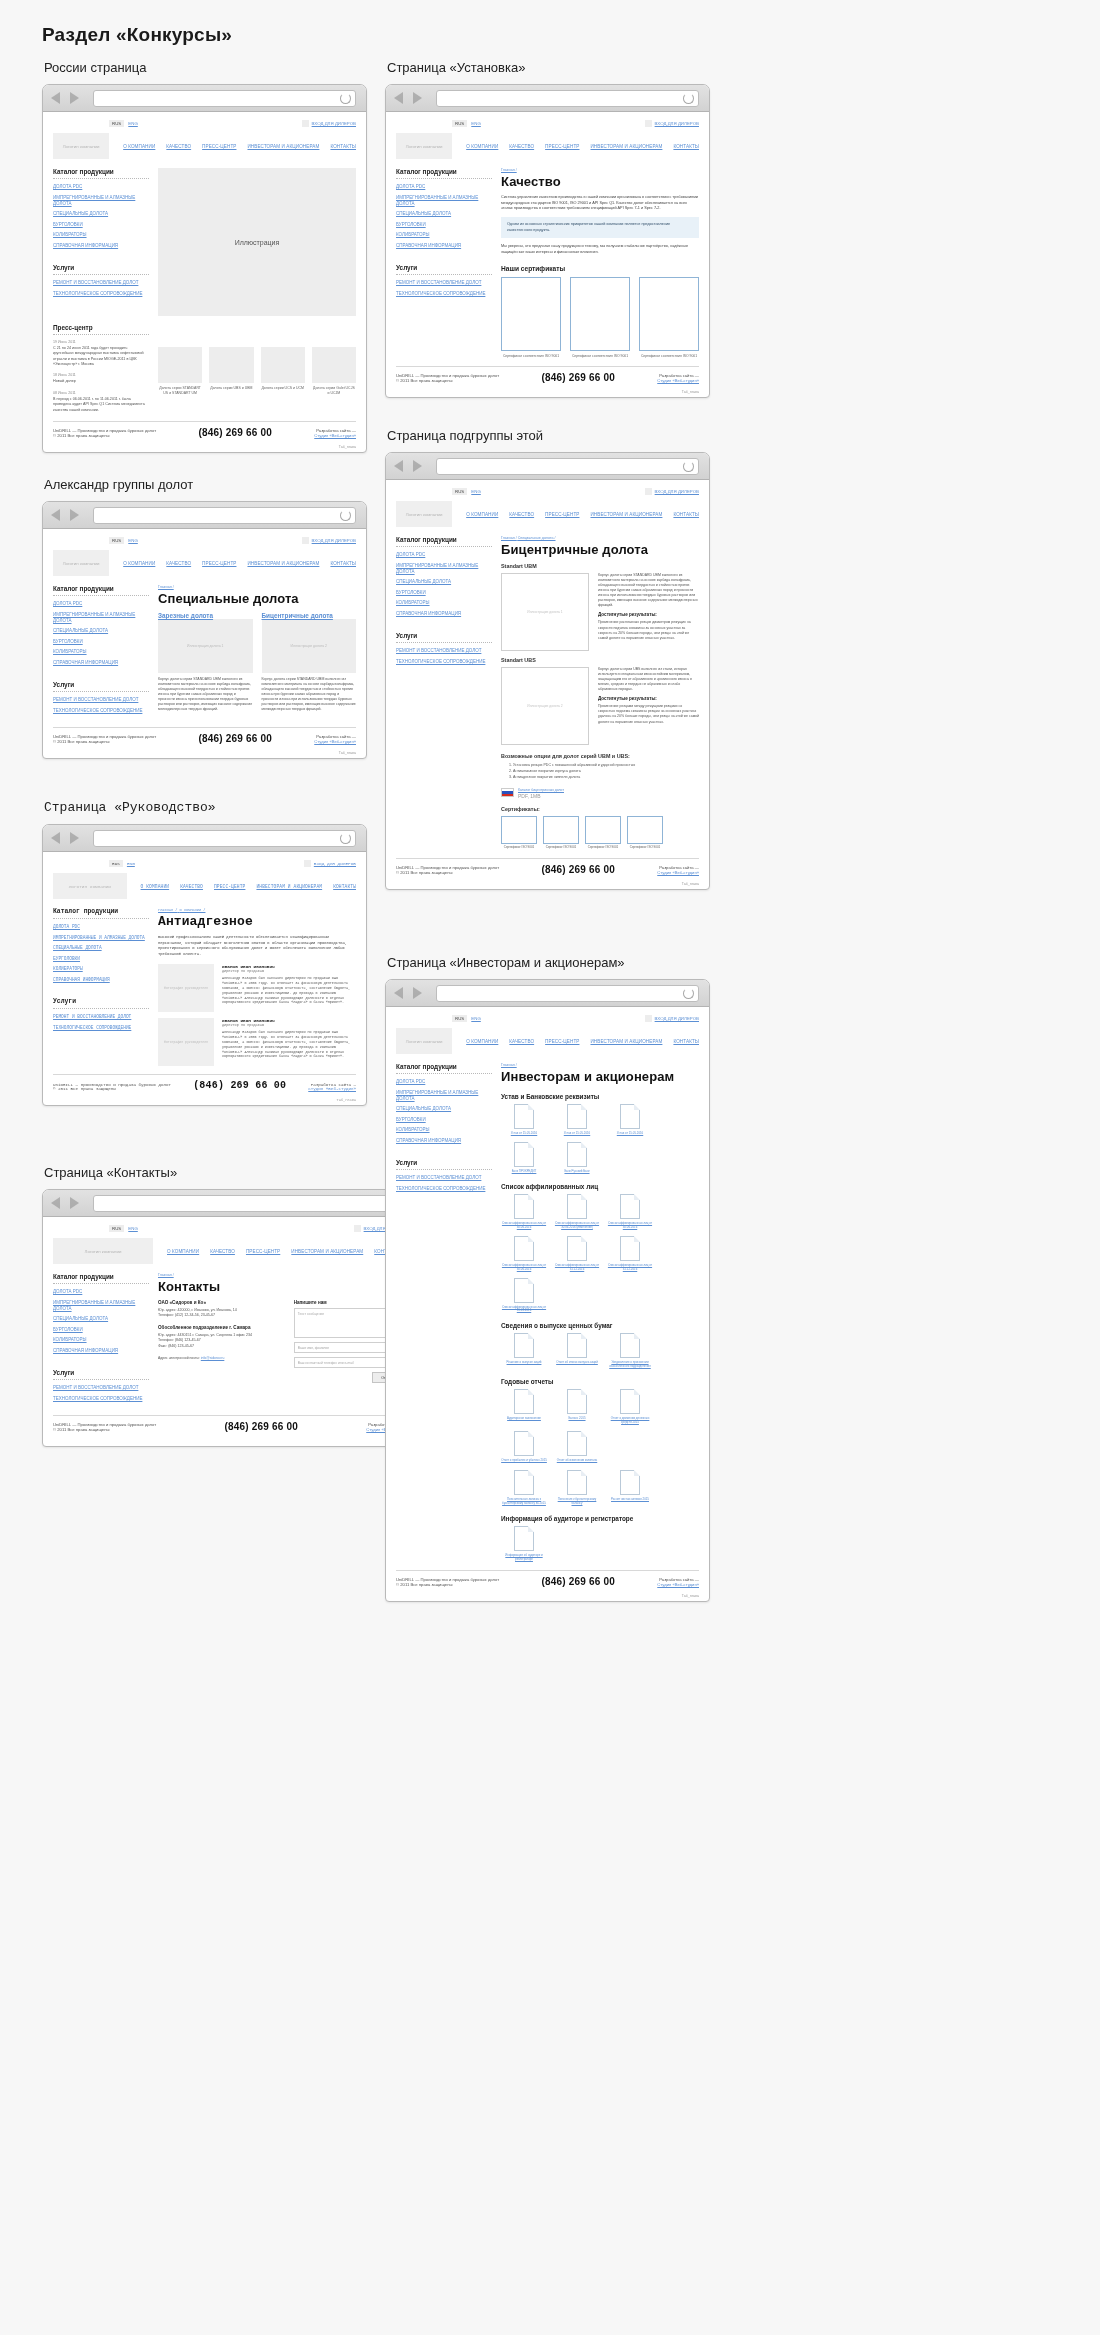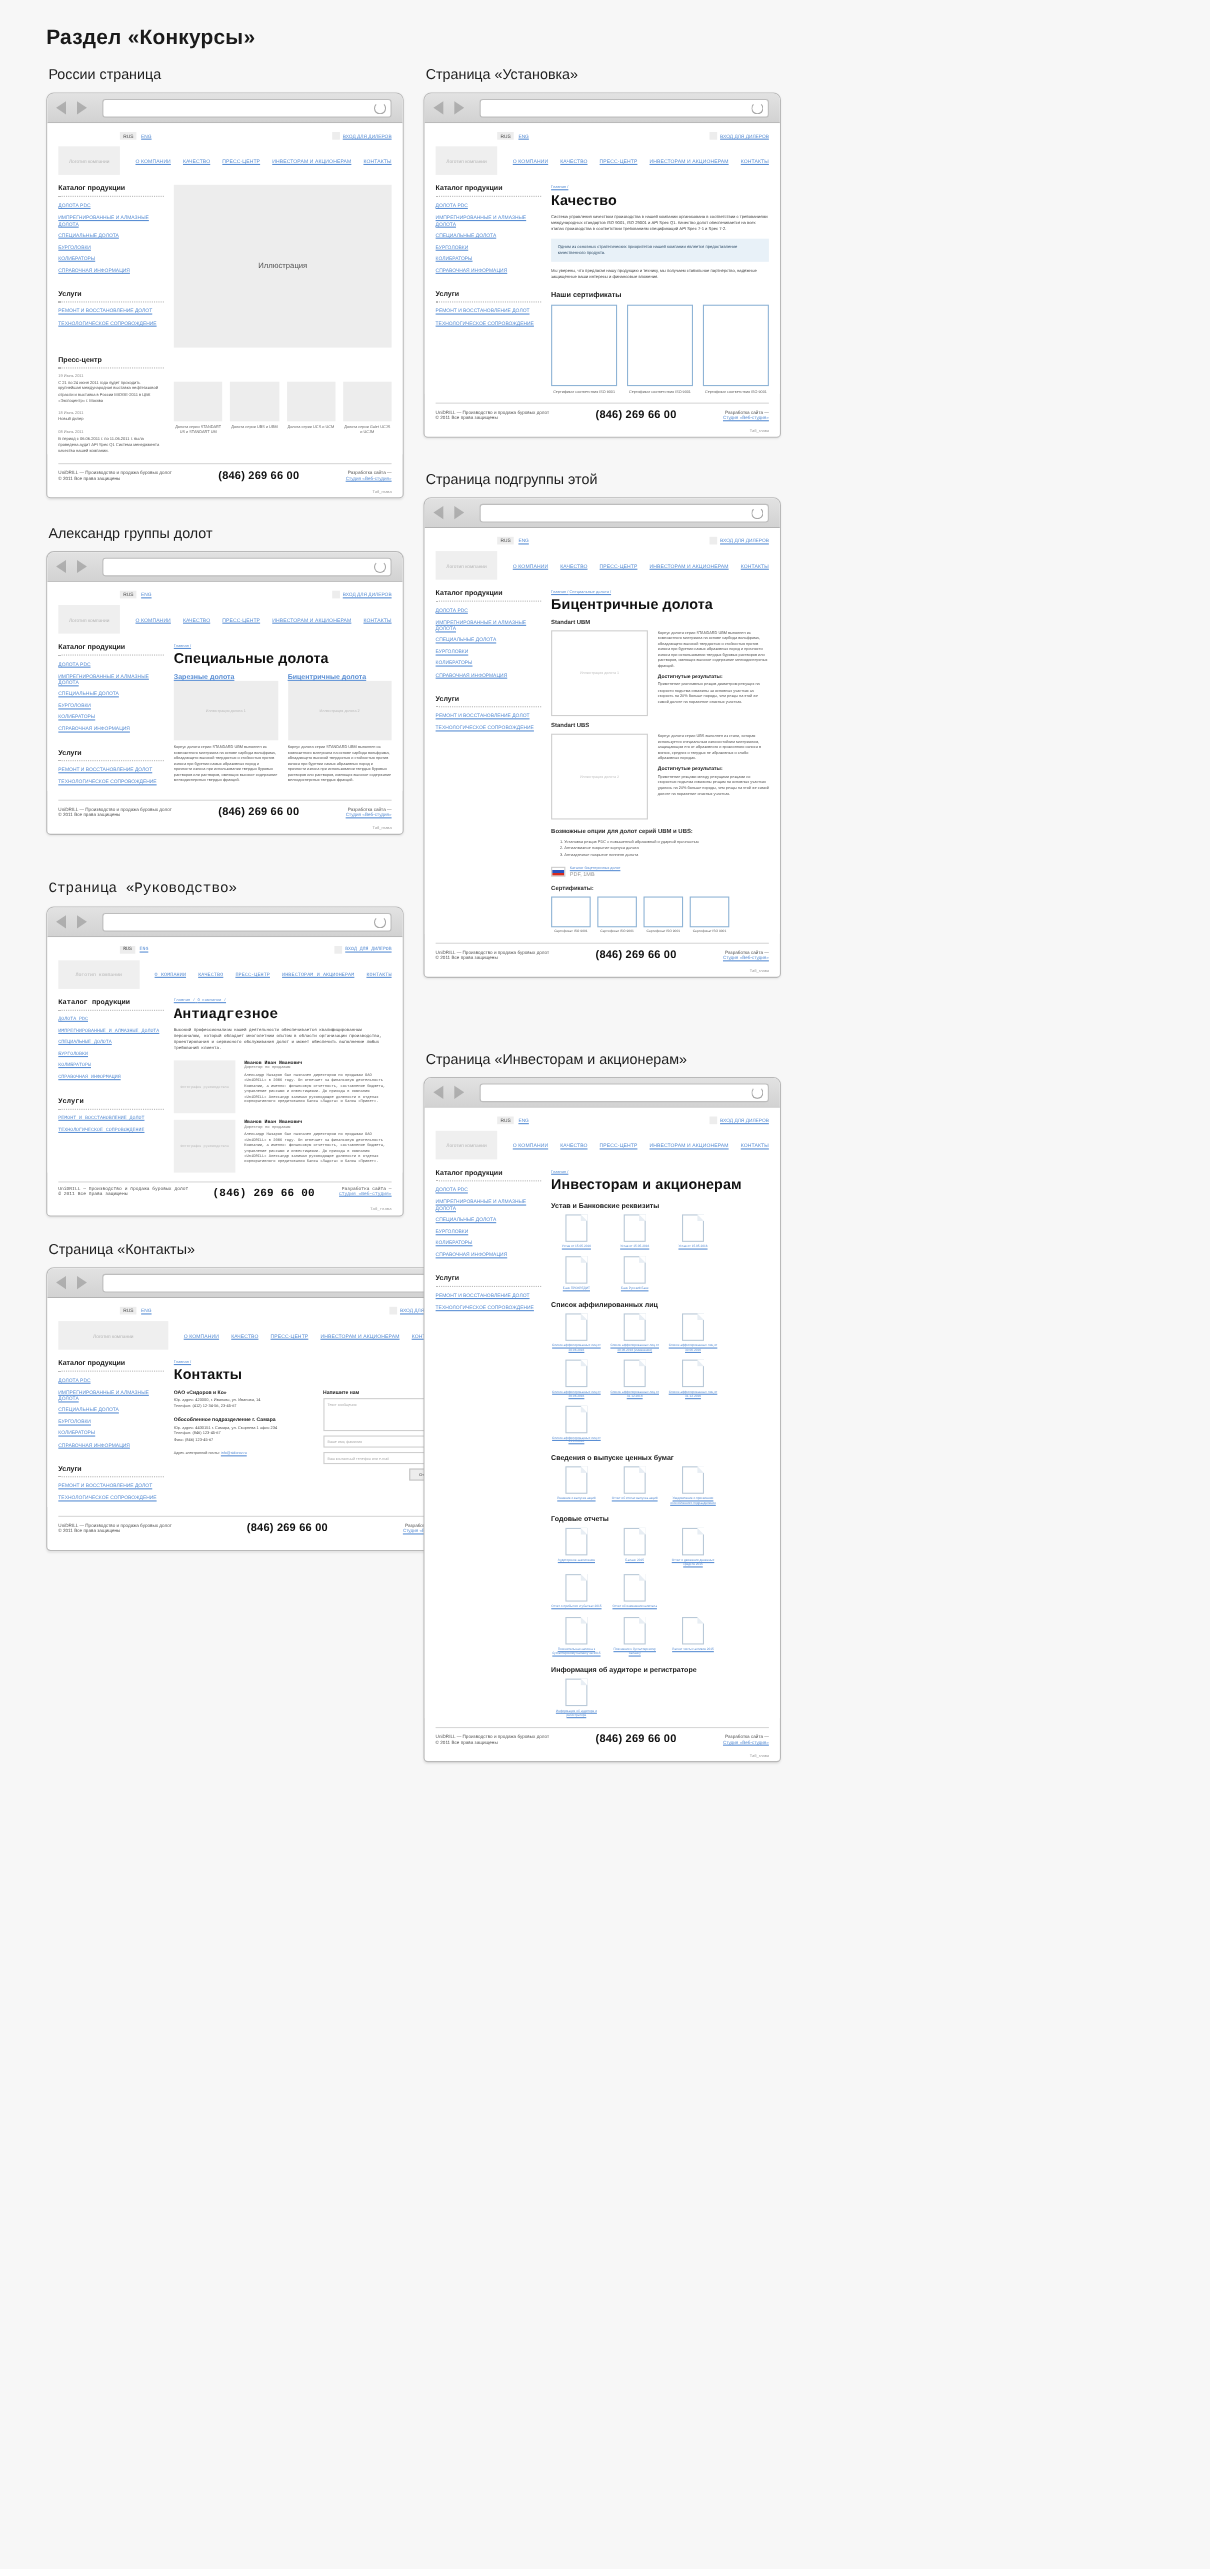--- a/index.html
+++ b/index.html
@@ -86,21 +86,21 @@
     background:#ededed; height:148px;
     display:flex; align-items:center; justify-content:center;
     color:#555; font-size:7px;
   }
 
   
   .foot {
     margin: 8px 10px 7px 10px;
     border-top:1px solid #d8d8d8;
     padding-top:5px;
-    display:flex; justify-content:space-between; align-items:flex-start;
+    display:flex; justify-content:space-between; align-items:flex-end;
     font-size:4.2px; color:#555;
   }
   .foot .phone { font-size:10px; font-weight:bold; color:#111; letter-spacing:.2px;}
   .foot .right { text-align:right; }
   .foot .right a { color:#5b8fd4; text-decoration:underline; }
   .tabnum { text-align:right; font-size:3.6px; color:#9a9a9a; padding:0 10px 3px 0; }
 
   
   .pc-h { font-size:6.4px; font-weight:600; color:#222; margin-bottom:3px;}
   .pc-date { font-size:3.6px; color:#8c8c8c; margin-bottom:2px; }
@@ -662,21 +662,21 @@
         <div class="phone">(846) 269 66 00</div>
         <div class="right">
           <div>Разработка сайта —</div>
           <a>Студия «Веб-студия»</a>
         </div>
       </div>
       <div class="tabnum">Таб_глава</div>
     </div>
   </div>
 
-  <div style="position:absolute;left:42px;top:1128px;width:377px;">
+  <div style="position:absolute;left:42px;top:1165px;width:377px;">
     <div class="caption">Страница «Контакты»</div>
     <div class="win">
       <div class="win-bar">
         <span class="nav-arrow back"></span>
         <span class="nav-arrow fwd"></span>
         <div class="url">
             <span class="reload"></span>
           </div>
       </div>
       <div class="site">

